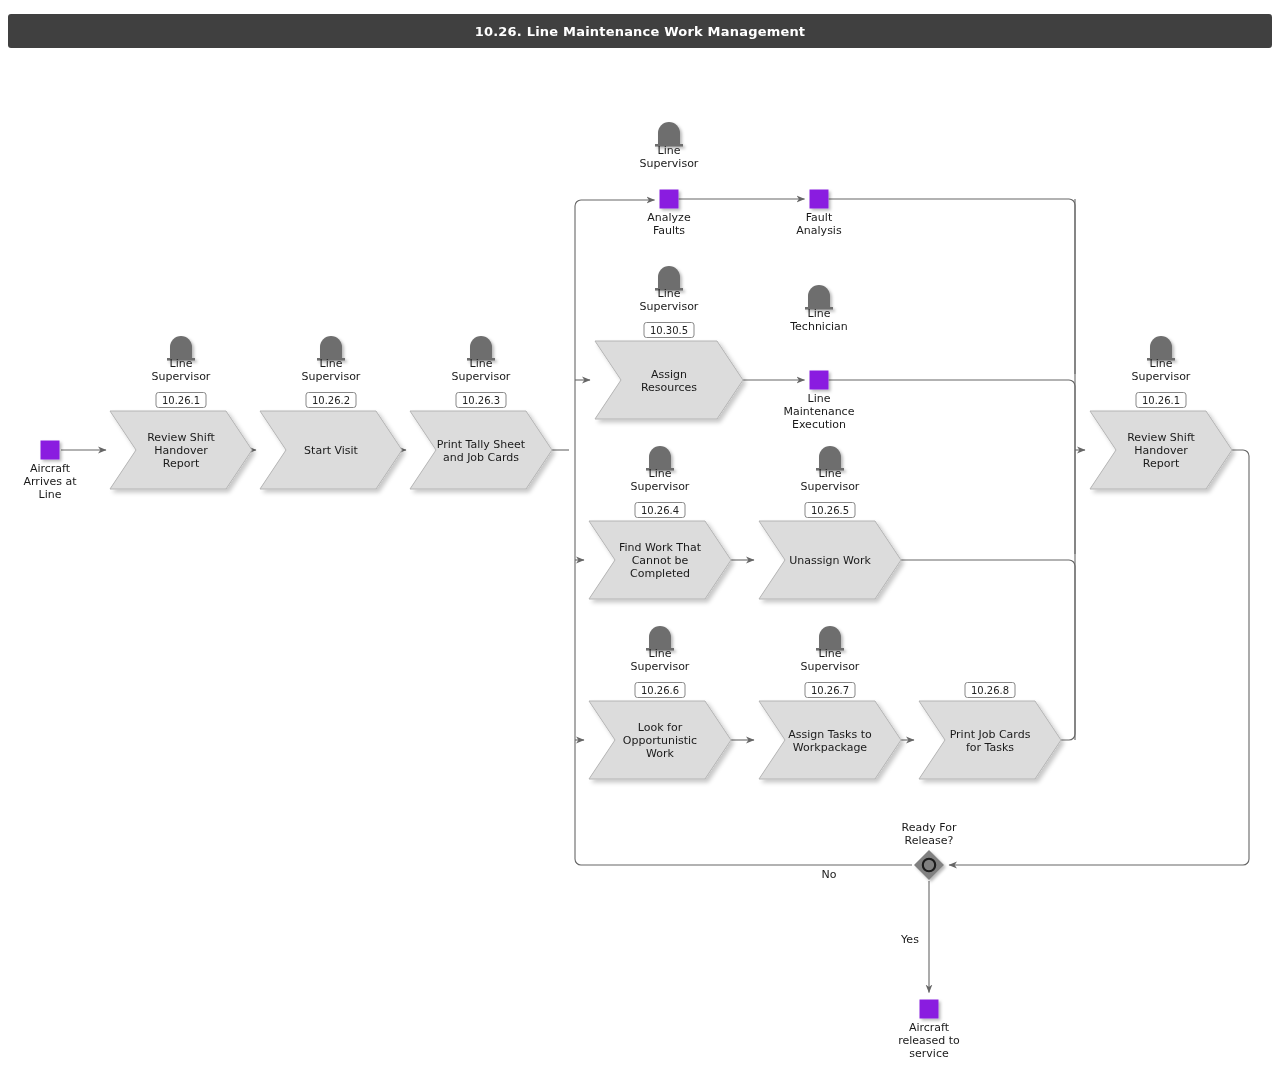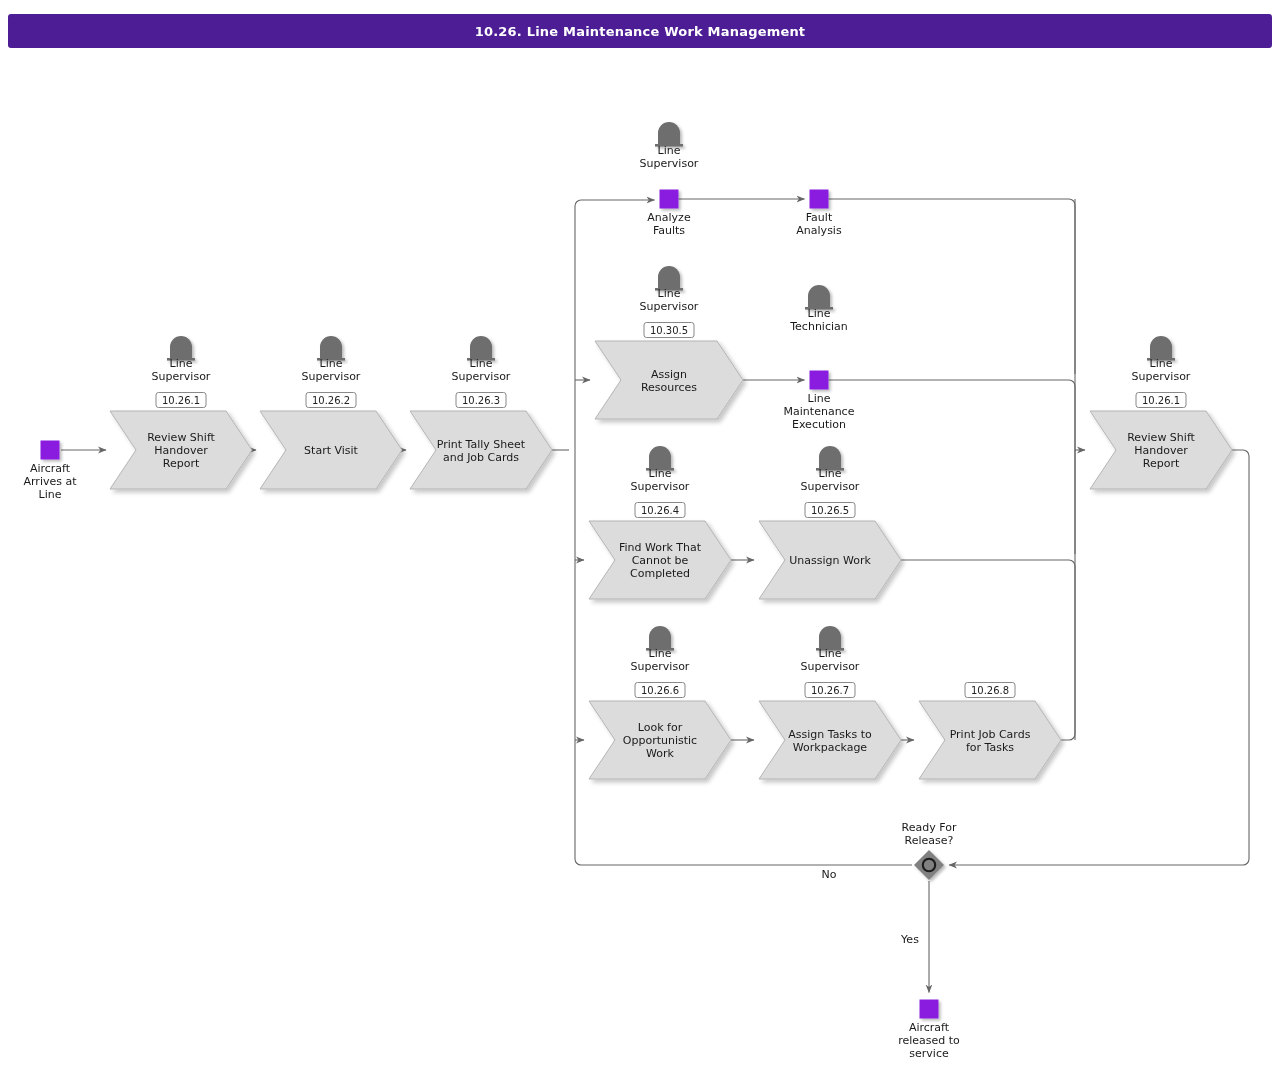--- a/index.html
+++ b/index.html
@@ -17,21 +17,21 @@
   .nodelabel{font-family:"DejaVu Sans",sans-serif;font-size:11px;fill:#1a1a1a;}
   .rolelabel{font-family:"DejaVu Sans",sans-serif;font-size:11px;fill:#1a1a1a;}
   .badgetext{font-family:"DejaVu Sans",sans-serif;font-size:10px;fill:#222;}
   .edgelabel{font-family:"DejaVu Sans",sans-serif;font-size:11px;fill:#1a1a1a;}
 </style>
 </head>
 <body>
 
 <div id="root">
 
-  <div class="titlebar" style="background: #4c1d95;">
+  <div class="titlebar" style="background: #404040;">
     <span class="titlebar-text" style="color: rgb(255, 255, 255);">10.26. Line Maintenance Work Management</span>
   </div>
 
   <svg id="canvas" viewBox="0 0 1280 1075">
     <defs>
       <marker id="arw" markerWidth="9" markerHeight="9" refX="8" refY="4" orient="auto" markerUnits="userSpaceOnUse">
         <path d="M0,0.6 L8.5,4 L0,7.4 L2.4,4 Z" fill="#666666"></path>
       </marker>
       <filter id="shdw" x="-30%" y="-30%" width="180%" height="180%">
         <feDropShadow dx="3" dy="3" stdDeviation="2.2" flood-color="#000000" flood-opacity="0.22"></feDropShadow>

